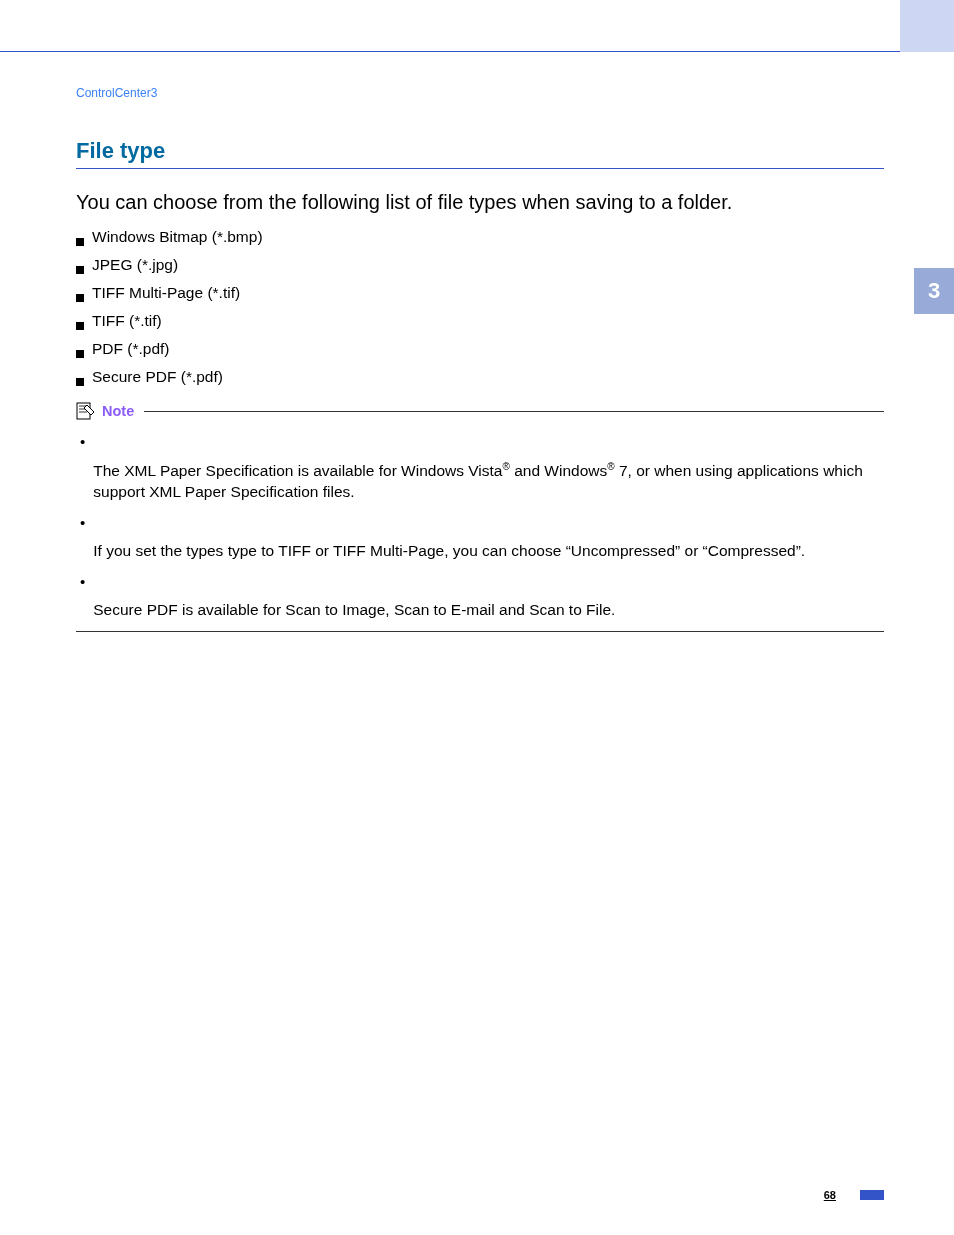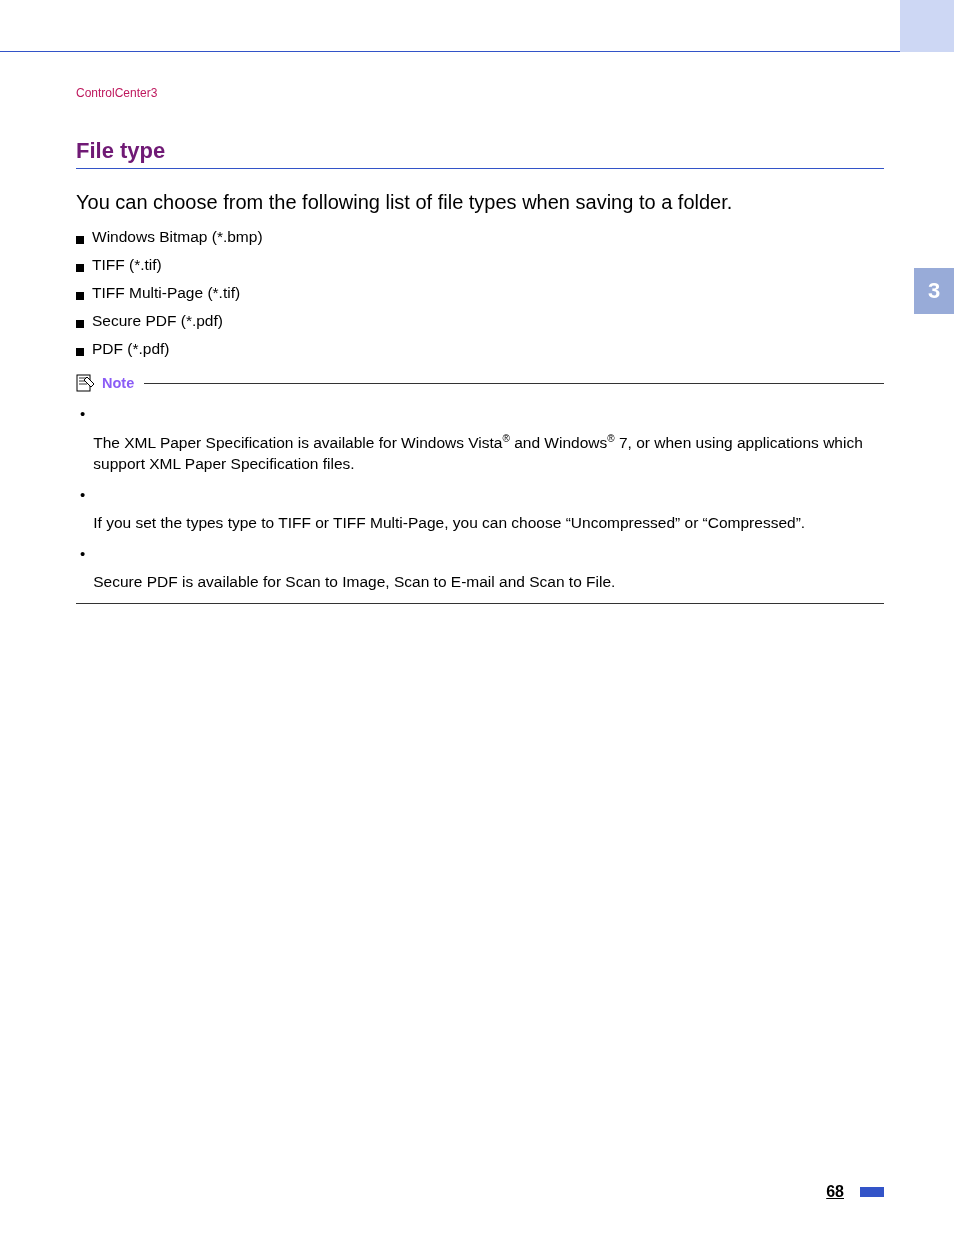--- a/index.html
+++ b/index.html
@@ -23,45 +23,45 @@
       top: 0;
       width: 54px;
       height: 52px;
       background: #cdd7f4;
     }
     .content {
       padding: 34px 70px 0 76px;
     }
     .breadcrumb {
       font-size: 12px;
-      color: #be185d;
+      color: #3b82f6;
       margin-bottom: 38px;
     }
     .heading {
       font-size: 22px;
       font-weight: bold;
-      color: #701a75;
+      color: #0369a1;
       padding-bottom: 4px;
       border-bottom: 1px solid #3354c8;
       margin-bottom: 22px;
     }
     .intro {
       font-size: 20px;
       color: #000;
       margin-bottom: 14px;
     }
     .bullet-list {
       list-style: none;
       margin-bottom: 16px;
     }
     .bullet-list li {
       font-size: 15.5px;
       color: #000;
       display: flex;
-      align-items: center;
+      align-items: flex-end;
       margin-bottom: 10px;
     }
     .square-bullet {
       width: 8px;
       height: 8px;
       background: #000;
       display: inline-block;
       margin-right: 8px;
       margin-top: 6px;
       flex-shrink: 0;
@@ -123,24 +123,24 @@
       justify-content: center;
     }
     .footer {
       position: absolute;
       bottom: 34px;
       right: 70px;
       display: flex;
       align-items: center;
     }
     .page-num {
-      font-size: 16px;
-      font-weight: bold;
-      color: #000;
-      margin-right: 16px;
+      font-size: 11px;
+      font-weight: bold;
+      color: #000;
+      margin-right: 24px;
       text-decoration: underline;
     }
     .page-bar {
       width: 24px;
       height: 10px;
       background: #3354c8;
     }
   </style>
 </head>
 <body>
@@ -152,33 +152,37 @@
   <h2 class="heading">File type</h2>
   <p class="intro">You can choose from the following list of file types when saving to a folder.</p>
 
   <ul class="bullet-list">
     <li>
         <span class="square-bullet"></span>
         <span>Windows Bitmap (*.bmp)</span>
       </li>
     <li>
         <span class="square-bullet"></span>
+        <span>JPEG (*.jpg)</span>
+      </li>
+    <li>
+        <span class="square-bullet"></span>
+        <span>TIFF Multi-Page (*.tif)</span>
+      </li>
+    <li>
+        <span class="square-bullet"></span>
         <span>TIFF (*.tif)</span>
       </li>
     <li>
         <span class="square-bullet"></span>
-        <span>TIFF Multi-Page (*.tif)</span>
+        <span>PDF (*.pdf)</span>
       </li>
     <li>
         <span class="square-bullet"></span>
         <span>Secure PDF (*.pdf)</span>
-      </li>
-    <li>
-        <span class="square-bullet"></span>
-        <span>PDF (*.pdf)</span>
       </li>
   </ul>
 
   <div class="note-header">
     <span class="note-icon">
       <svg width="20" height="18" viewBox="0 0 20 18">
         <rect x="1" y="1" width="13" height="16" fill="none" stroke="#000" stroke-width="1"></rect>
         <line x1="3" y1="4" x2="11" y2="4" stroke="#000" stroke-width="0.8"></line>
         <line x1="3" y1="7" x2="11" y2="7" stroke="#000" stroke-width="0.8"></line>
         <line x1="3" y1="10" x2="11" y2="10" stroke="#000" stroke-width="0.8"></line>

